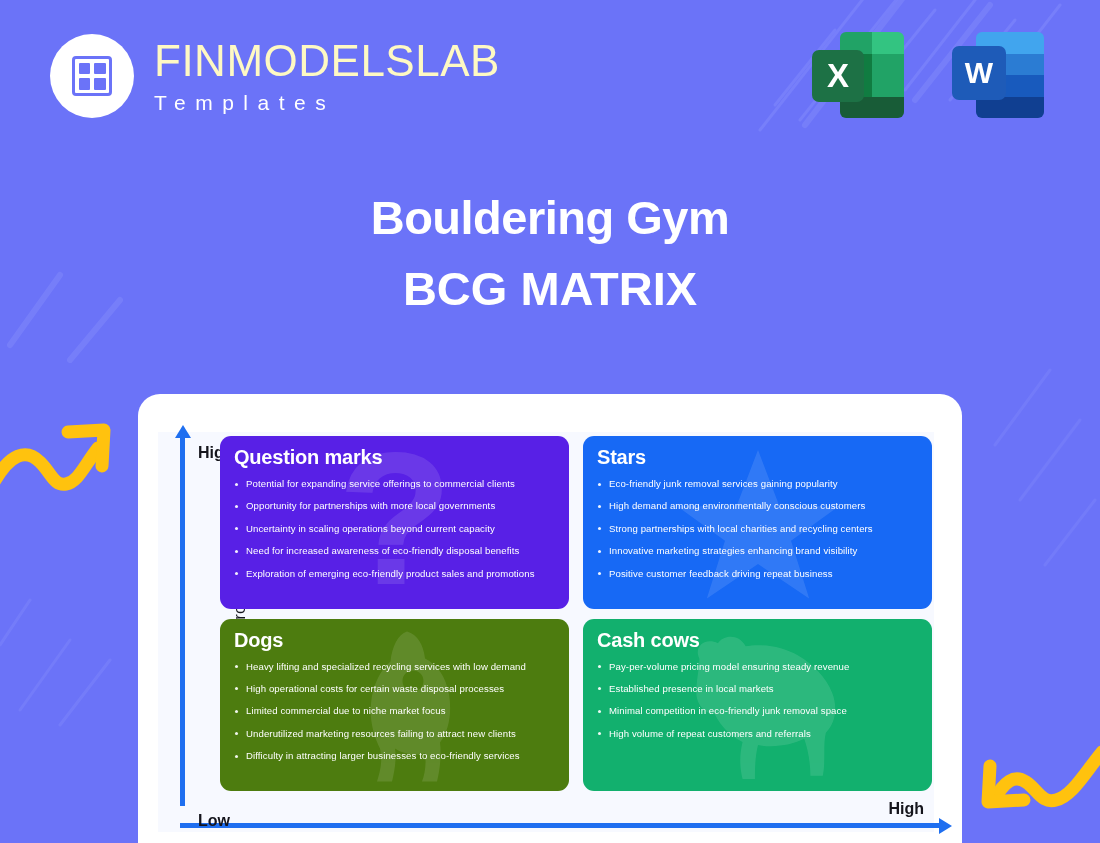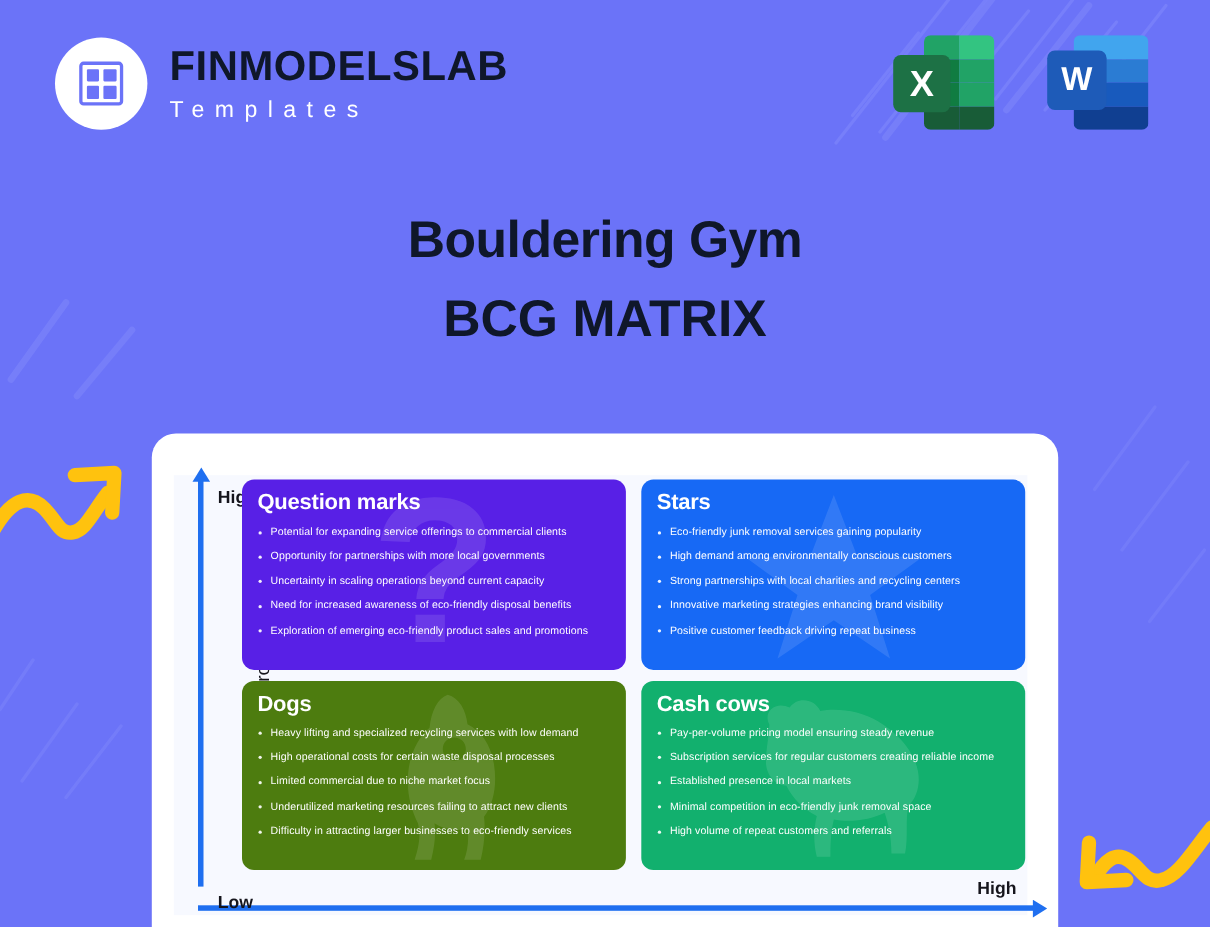--- a/index.html
+++ b/index.html
@@ -52,23 +52,23 @@
     gap: 3.5px;
     padding: 3.5px;
   }
   #brand-mark .grid i {
     background: #6b73f8;
     border-radius: 1px;
     display: block;
   }
   .brand-text { line-height: 1; }
   .brand-name {
-    font-size: 38px;
-    font-weight: 700;
-    color: #0f172a;
+    font-size: 44px;
+    font-weight: 400;
+    color: #fef9c3;
     letter-spacing: 0.5px;
     position: relative;
     display: inline-block;
   }
   .brand-sub {
     font-size: 21px;
     font-weight: 400;
     color: #ffffff;
     letter-spacing: 9.5px;
     margin-top: 9px;
@@ -128,21 +128,21 @@
     display: flex;
     align-items: center;
     justify-content: center;
   }
 
   
   #title-block {
     position: absolute;
     top: 190px; left: 0; right: 0;
     text-align: center;
-    color: #0f172a;
+    color: #ffffff;
   }
   #title-main {
     font-size: 47px;
     font-weight: 700;
     letter-spacing: -0.5px;
     line-height: 1.18;
   }
   #title-sub {
     font-size: 47px;
     font-weight: 700;
@@ -449,21 +449,20 @@
           <path fill="#ffffff" d="M22 18 C18 10 26 4 34 8 C38 2 48 2 52 10
             C62 8 76 10 86 16 C96 22 104 30 108 40 C112 50 110 60 104 66
             C102 74 104 84 102 94 L94 94 C94 84 92 76 90 70
             C82 74 70 76 60 74 C58 82 58 90 58 96 L50 96 C48 88 48 80 50 72
             C42 68 36 62 32 54 C26 54 20 48 20 40 C20 32 22 24 22 18 Z
             M30 26 C32 22 36 22 38 26 C36 30 32 30 30 26 Z"></path>
         </svg>
         <div class="quad-title">Cash cows</div>
         <ul class="quad-list">
           <li>Pay-per-volume pricing model ensuring steady revenue</li>
-          <li>Subscription services for regular customers creating reliable income</li>
           <li>Established presence in local markets</li>
           <li>Minimal competition in eco-friendly junk removal space</li>
           <li>High volume of repeat customers and referrals</li>
         </ul>
       </div>
 
     </div>
   </div>
 </div>
 

